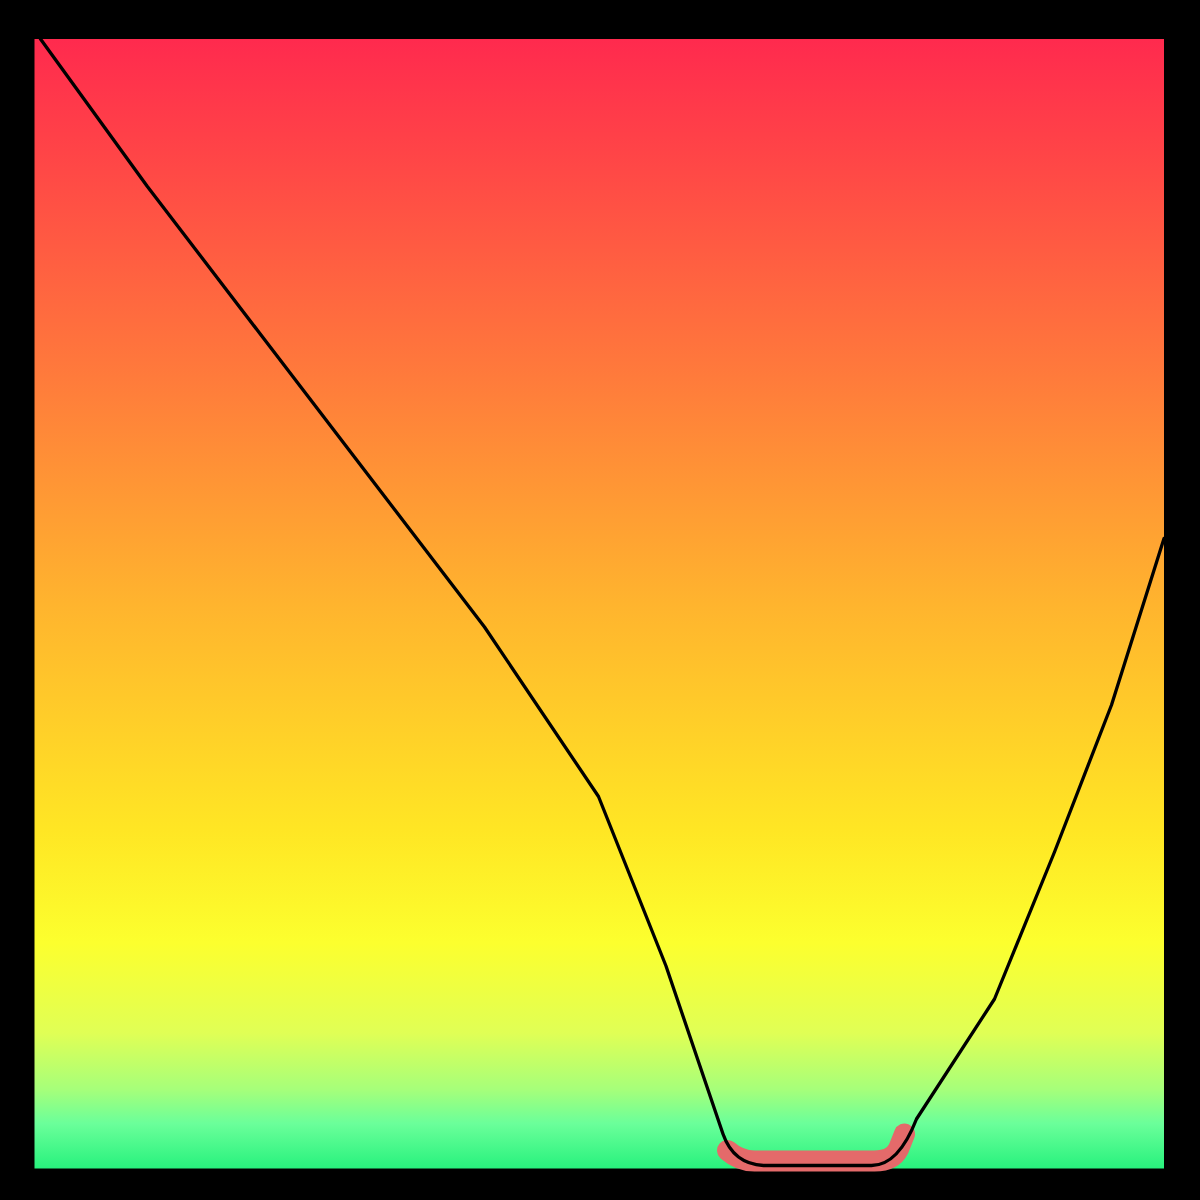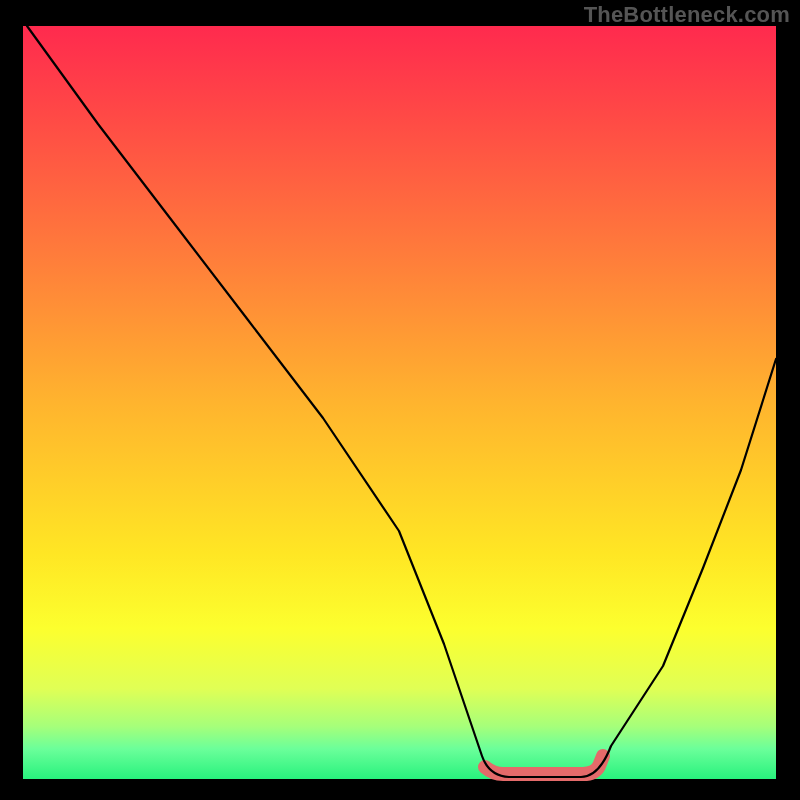--- a/index.html
+++ b/index.html
@@ -64,21 +64,20 @@
     fill: none;
     stroke-width: 14;
     stroke-linecap: round;
     stroke-linejoin: round;
   }
 </style>
 </head>
 <body>
 
 <div class="outer">
-  <div class="attribution">TheBottleneck.com</div>
 
   <div class="plot-area">
     <svg class="overlay" viewBox="0 0 753 753" preserveAspectRatio="none">
 
       <path class="pink-seg" d="M 462 741
                Q 470 748 480 748
                L 560 748
                Q 572 748 576 740
                L 580 730" stroke="#e46a6a"></path>
 

